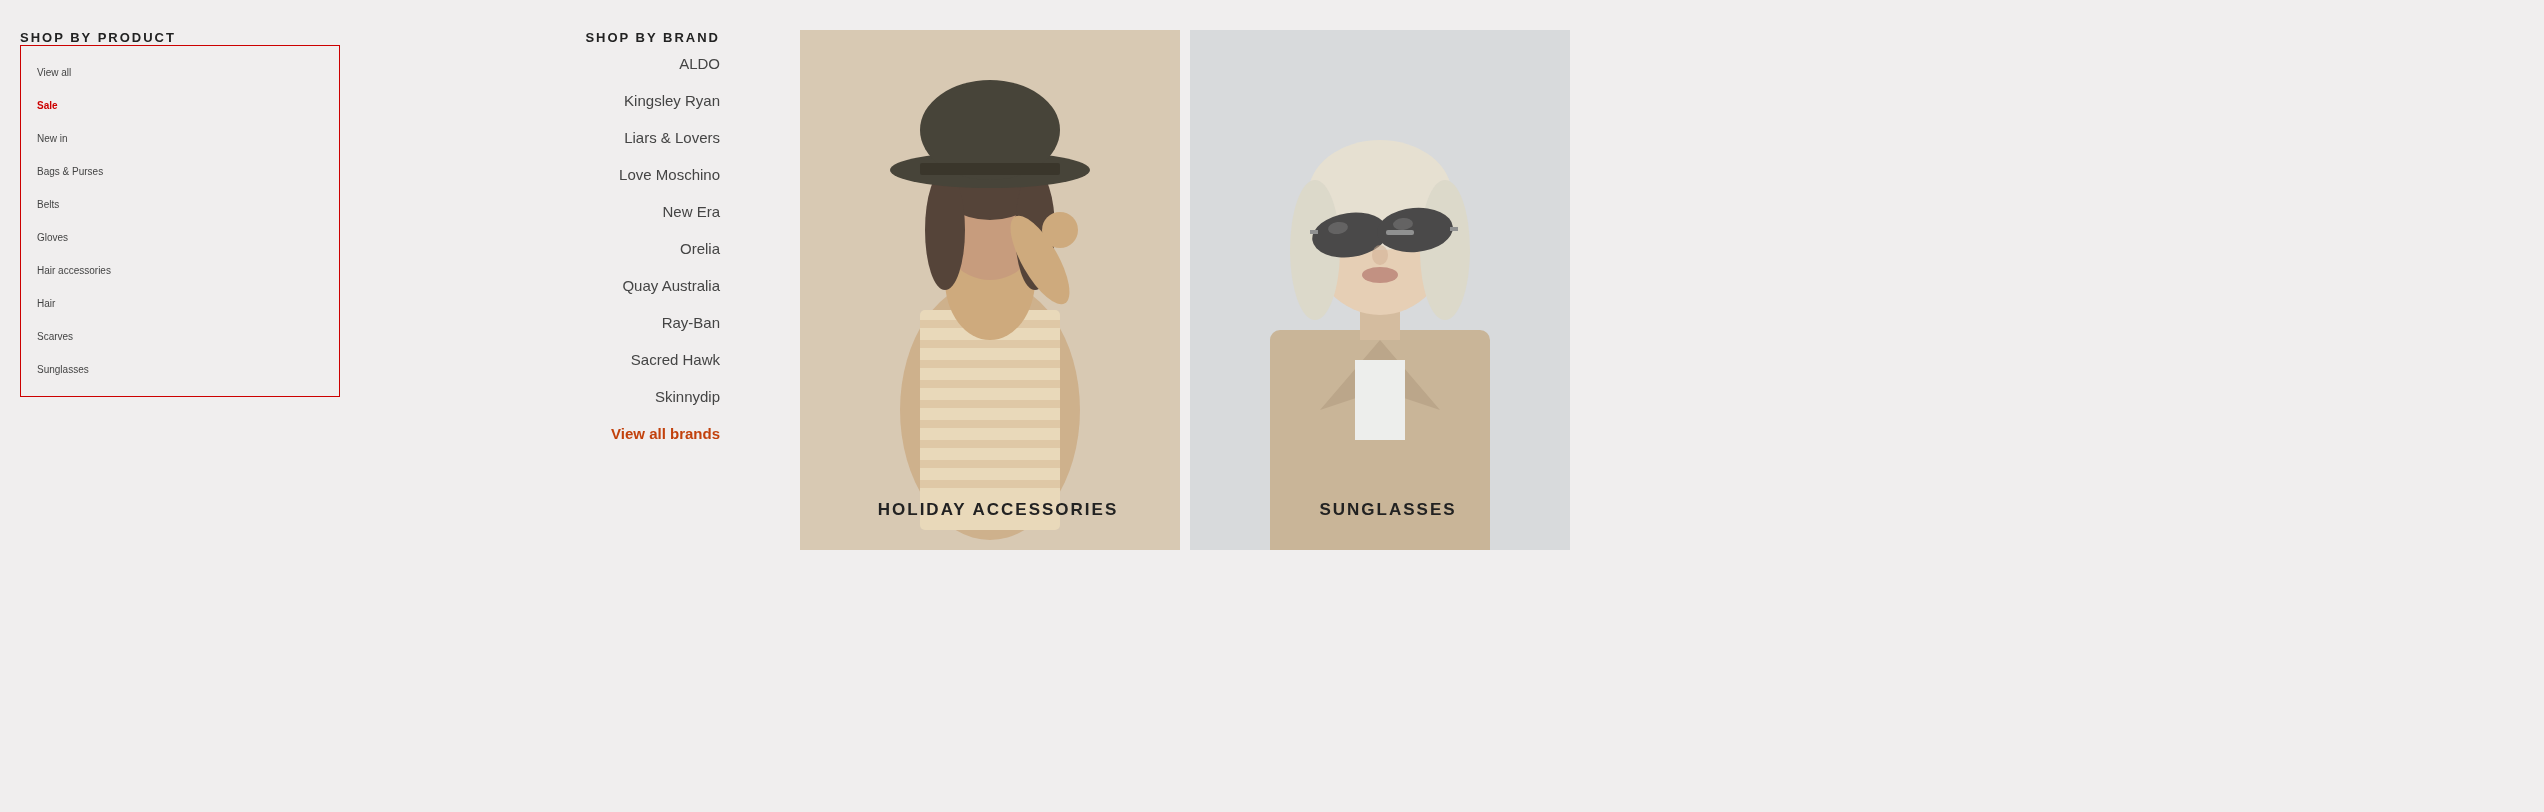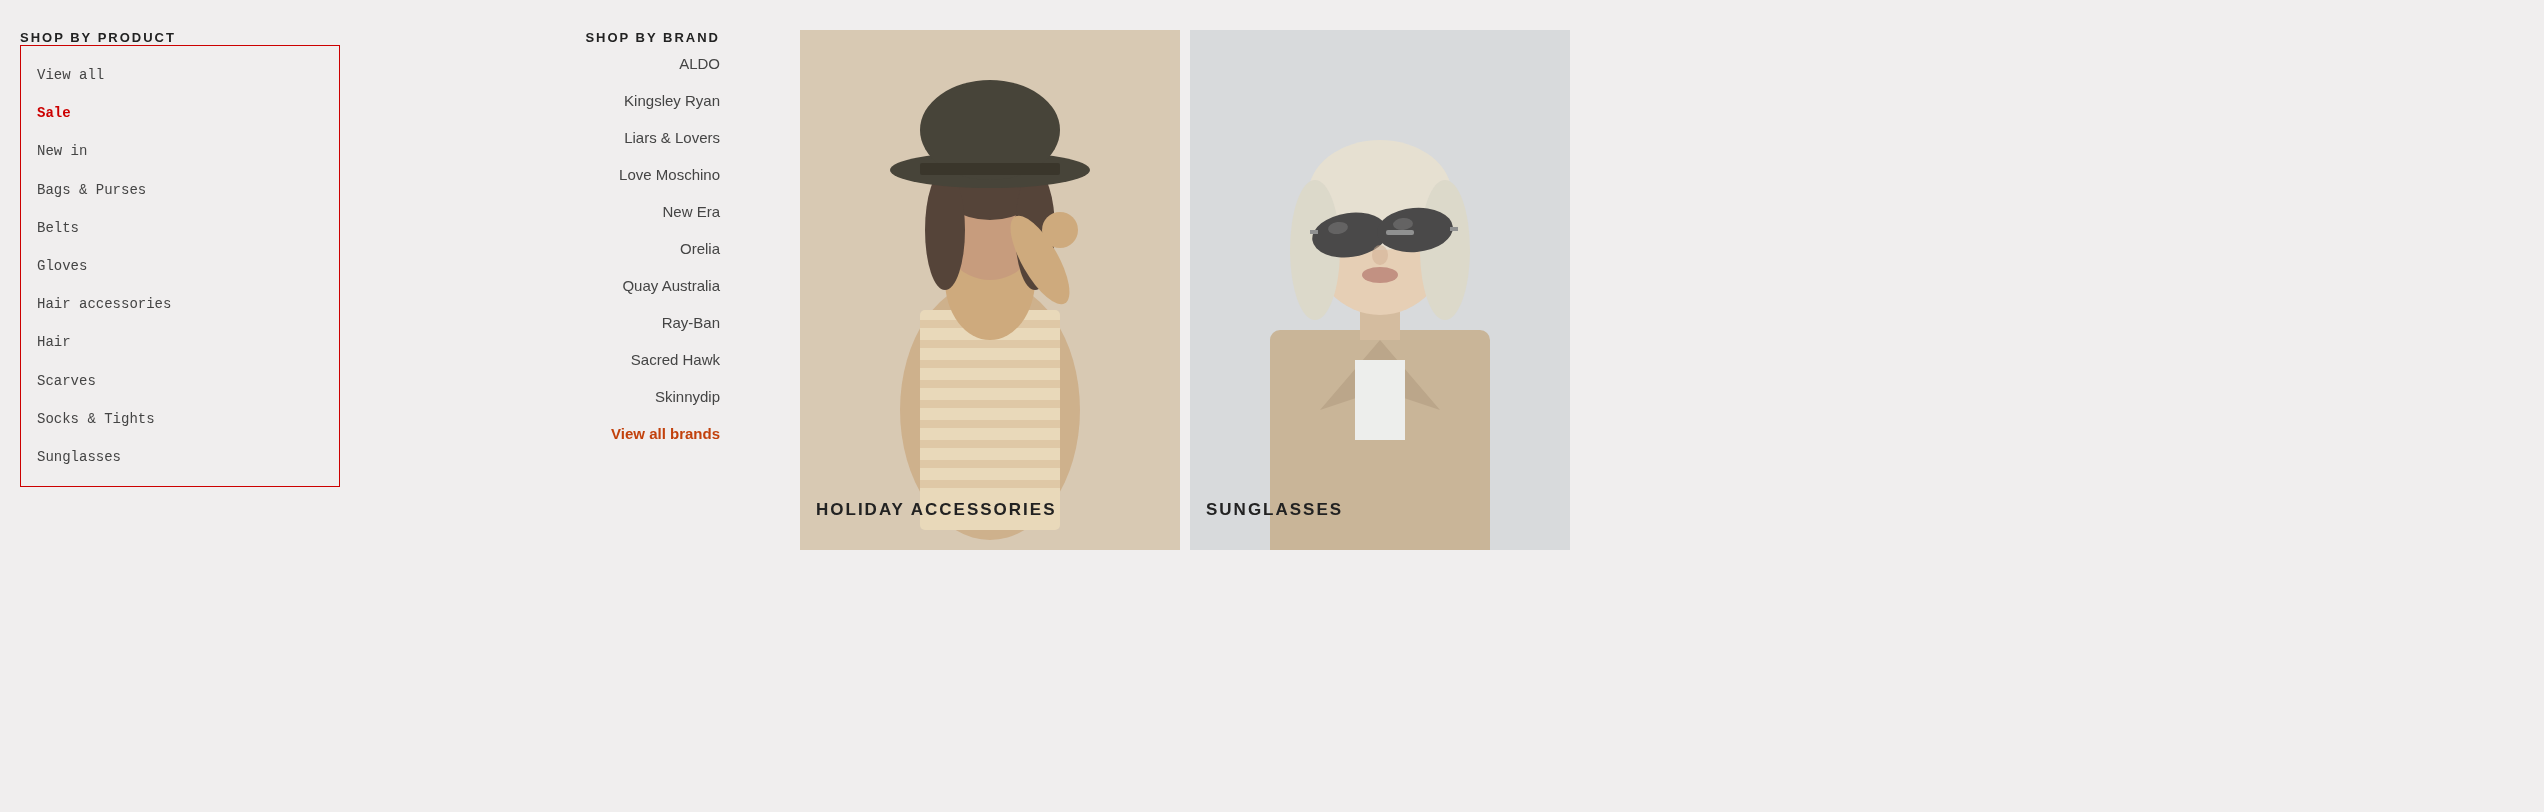--- a/index.html
+++ b/index.html
@@ -40,24 +40,23 @@
 
     .product-list {
       border: 1.5px solid #cc0000;
       padding: 10px 16px;
       list-style: none;
     }
 
     .product-list li {
       padding: 10px 0;
       cursor: pointer;
-      font-size: 14px;
+      font-size: 10px;
       color: #444;
       line-height: 1.3;
-      font-family: Liberation Mono, monospace;
     }
 
     .product-list li.sale-item {
       color: #cc0000;
       font-weight: bold;
     }
 
     
     .shop-by-brand {
       width: 380px;
@@ -100,21 +99,21 @@
       overflow: hidden;
       background-color: #ccc;
       flex-shrink: 0;
     }
 
     .promo-card .promo-label {
       position: absolute;
       bottom: 30px;
       left: 16px;
       right: 0;
-      text-align: left;
+      text-align: center;
       font-size: 17px;
       font-weight: 900;
       letter-spacing: 2px;
       text-transform: uppercase;
       color: #222;
       background-color: rgba(255,255,255,0.0);
     }
 
     
     .promo-card svg {
@@ -132,21 +131,20 @@
     <ul class="product-list" id="product-list-container">
     <li>View all</li>
         <li class="sale-item">Sale</li>
         <li>New in</li>
         <li>Bags &amp; Purses</li>
         <li>Belts</li>
         <li>Gloves</li>
         <li>Hair accessories</li>
         <li>Hair</li>
         <li>Scarves</li>
-        <li>Socks &amp; Tights</li>
         <li>Sunglasses</li>
       </ul>
   </div>
 
   <div class="shop-by-brand">
     <div class="section-title">SHOP BY BRAND</div>
     <ul class="brand-list" id="brand-list-container">
     <li>ALDO</li>
         <li>Kingsley Ryan</li>
         <li>Liars &amp; Lovers</li>

